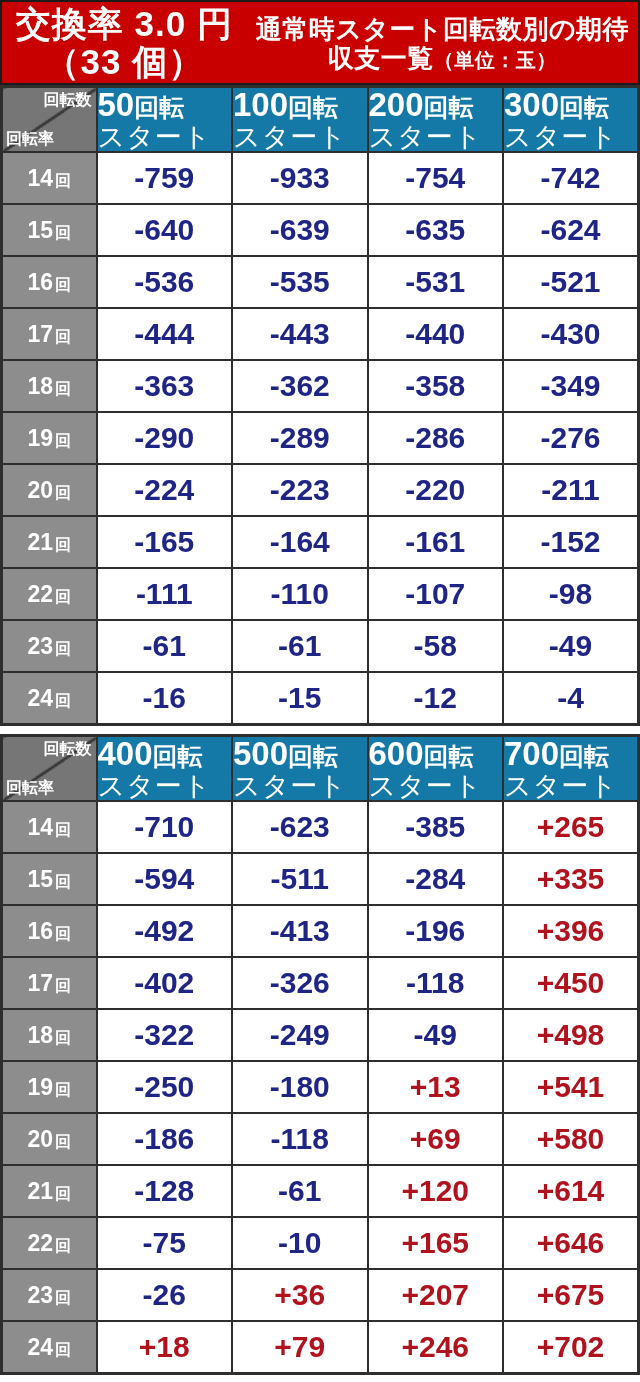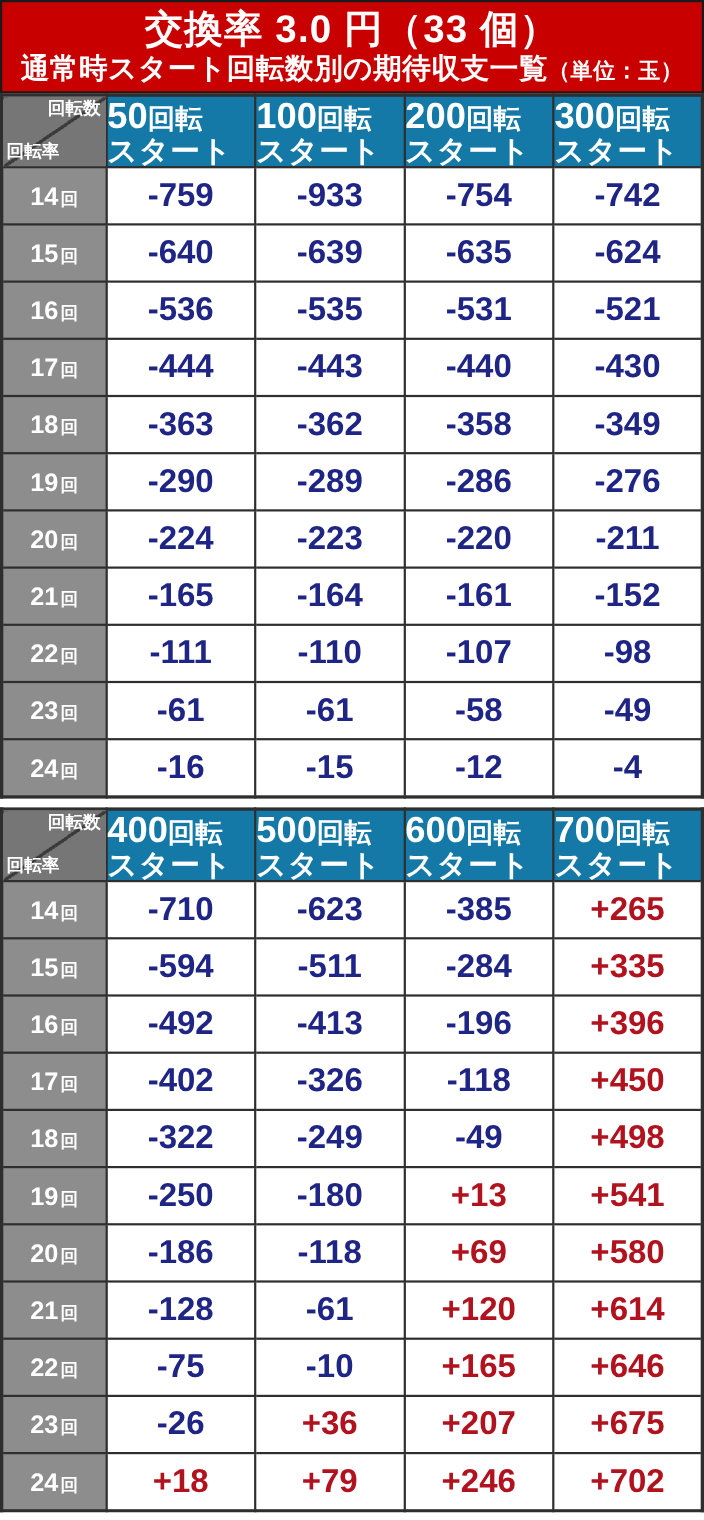--- a/index.html
+++ b/index.html
@@ -11,21 +11,21 @@
   .page{width:640px;}
 
   
   .banner{
     box-sizing:border-box;
     height:85px;
     background:var(--banner-red,#c80000);
     border:2px solid #1a1a1a;
     color:#fff;
     display:flex;
-    flex-direction:column;
+    flex-direction:row;
     align-items:center;
     justify-content:center;
     text-align:center;
     line-height:1.08;
   }
   .banner-title{
     font-size:35px;
     font-weight:bold;
     letter-spacing:1px;
   }
@@ -81,21 +81,21 @@
   th.colhead{
     background:var(--header-teal,#1579a7);
     color:#fff;
     text-align:left;
     vertical-align:middle;
     height:57px;
     line-height:1;
   }
   th.colhead .l1{font-size:25px;font-weight:bold;}
   th.colhead .l1 .num{font-size:33px;}
-  th.colhead .l2{font-size:27px;font-weight:bold;margin-top:3px;letter-spacing:1px;}
+  th.colhead .l2{font-size:27px;font-weight:normal;margin-top:3px;letter-spacing:1px;}
 
   
   tbody th.rowlabel{
     background:var(--row-label-gray,#8d8d8d);
     color:#fff;
     text-align:center;
     vertical-align:middle;
     height:50px;
     font-weight:bold;
     line-height:1;

